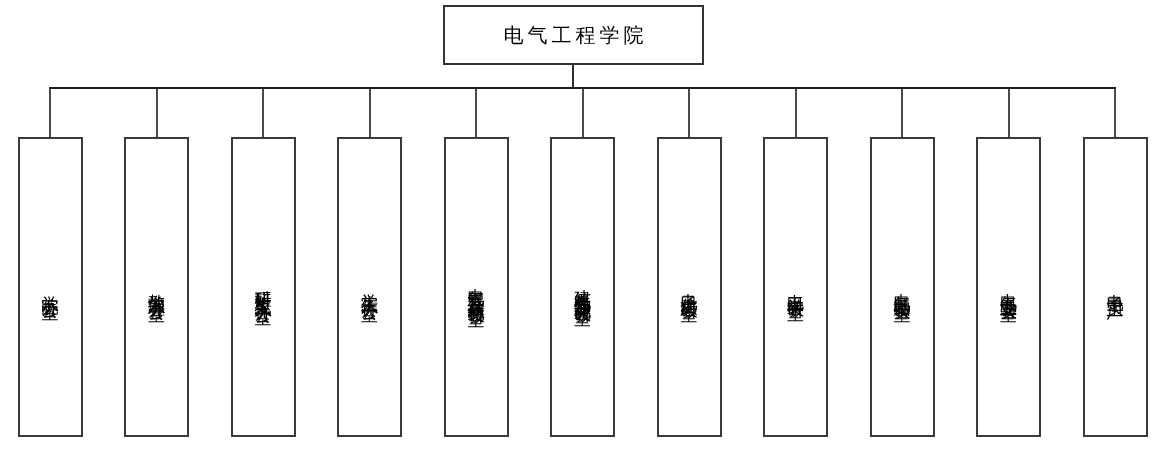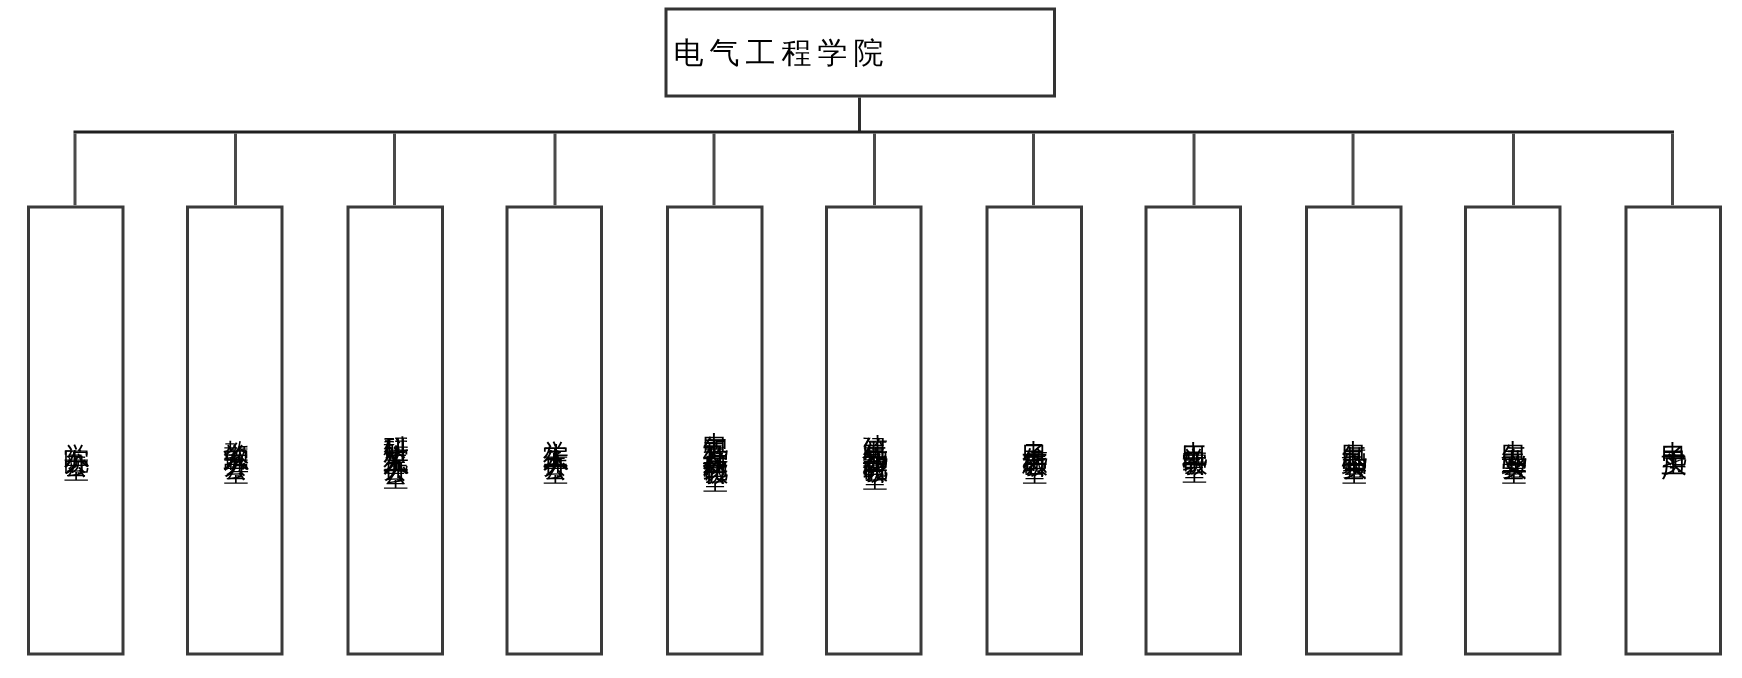--- a/index.html
+++ b/index.html
@@ -19,21 +19,21 @@
     position: absolute;
     left: 443px;
     top: 5px;
     width: 261px;
     height: 60px;
     box-sizing: border-box;
     border: 2px solid #333333;
     background: #ffffff;
     display: flex;
     align-items: center;
-    justify-content: flex-start;
+    justify-content: center;
   }
   .root-label {
     font-size: 20px;
     letter-spacing: 4px;
     color: #000000;
     white-space: nowrap;
     text-indent: 4px; 
   }
   .line {
     position: absolute;

